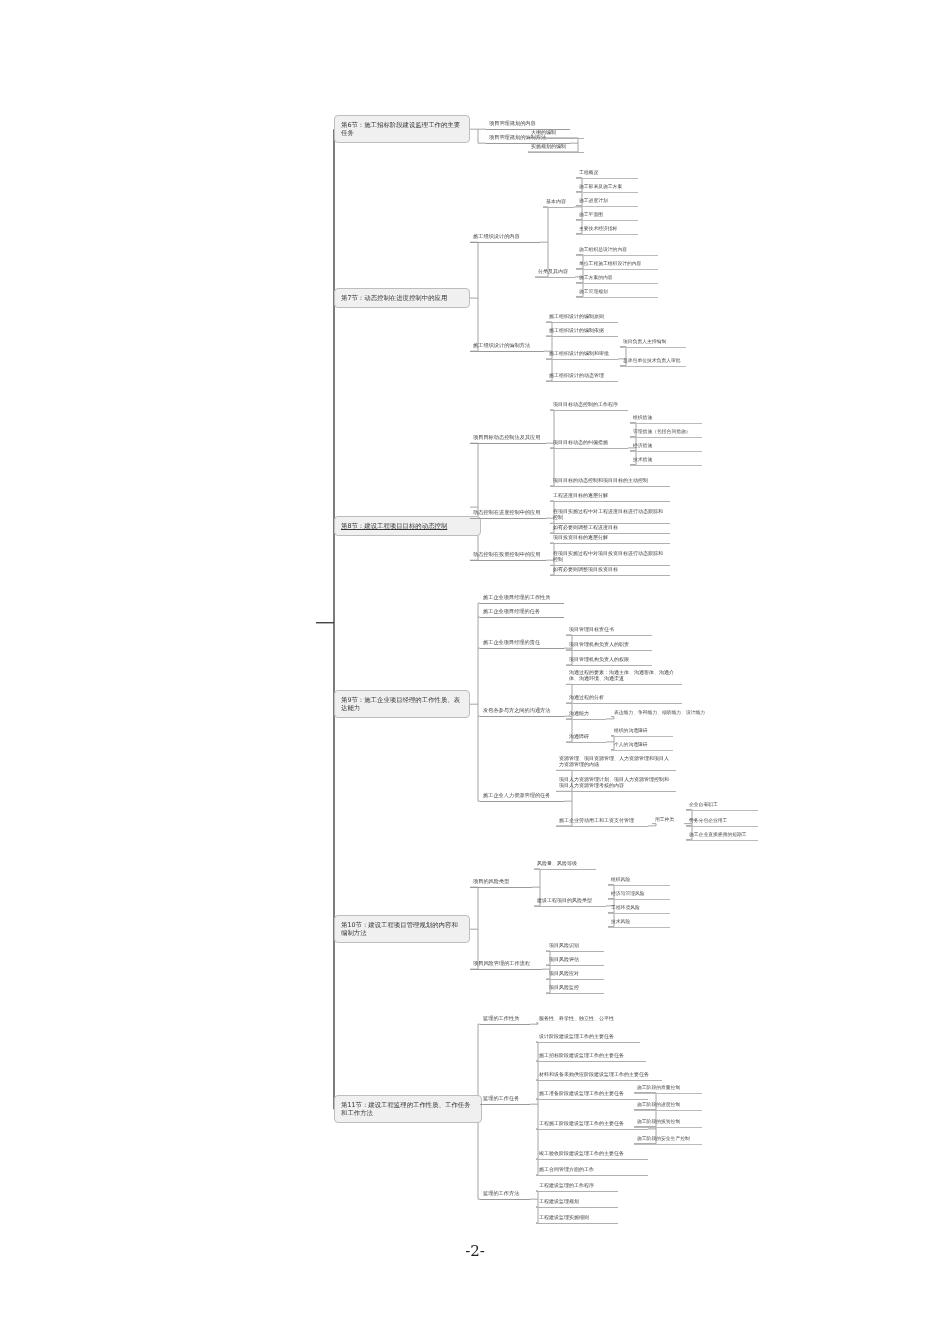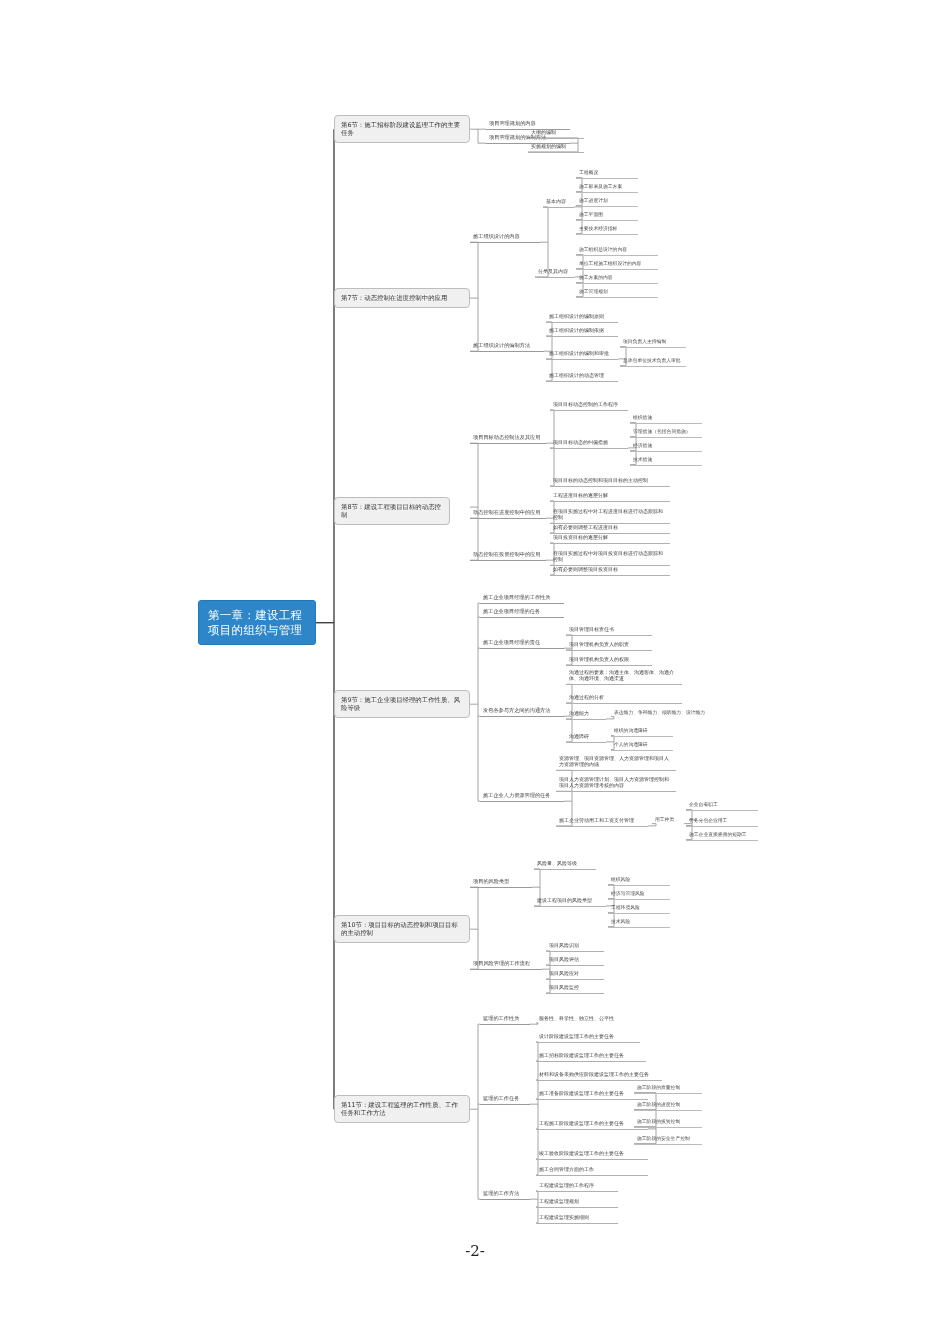--- a/index.html
+++ b/index.html
@@ -235,22 +235,20 @@
       <path d="M 656 1109.625 L 634 1109.625" stroke="#9a9a9a" stroke-width="0.9" fill="none"></path>
       <path d="M 656 1126.625 L 634 1126.625" stroke="#9a9a9a" stroke-width="0.9" fill="none"></path>
       <path d="M 656 1143.625 L 634 1143.625" stroke="#9a9a9a" stroke-width="0.9" fill="none"></path>
       <path d="M 530 1199.15625 L 538 1199.15625" stroke="#9a9a9a" stroke-width="0.9" fill="none"></path>
       <path d="M 538 1190.890625 L 538 1222.890625" stroke="#9a9a9a" stroke-width="0.9" fill="none"></path>
       <path d="M 538 1190.890625 L 536 1190.890625" stroke="#9a9a9a" stroke-width="0.9" fill="none"></path>
       <path d="M 538 1206.890625 L 536 1206.890625" stroke="#9a9a9a" stroke-width="0.9" fill="none"></path>
       <path d="M 538 1222.890625 L 536 1222.890625" stroke="#9a9a9a" stroke-width="0.9" fill="none"></path>
     </svg>
 
-  <div class="node root" style="left:198px; top:600px; width:118px;">第一章：建设工程
-项目的组织与管理</div>
 
   <div class="node lvl1" style="left:334px; top:115px; width:136px;">第6节：施工招标阶段建设监理工作的主要任务</div>
 
   <div class="node lvl2" style="left:486px; top:118px; width:84px;">项目管理规划的内容</div>
   <div class="node lvl2" style="left:486px; top:132px; width:84px;">项目管理规划的编制方法</div>
 
   <div class="node lvl3" style="left:528px; top:127px; width:56px;">大纲的编制</div>
   <div class="node lvl3" style="left:528px; top:141px; width:56px;">实施规划的编制</div>
 
   <div class="node lvl1" style="left:334px; top:288px; width:136px;">第7节：动态控制在进度控制中的应用</div>
@@ -272,21 +270,21 @@
   <div class="node lvl4" style="left:576px; top:287px; width:82px;">施工管理规划</div>
 
   <div class="node lvl3" style="left:546px; top:311px; width:72px;">施工组织设计的编制原则</div>
   <div class="node lvl3" style="left:546px; top:325px; width:72px;">施工组织设计的编制依据</div>
   <div class="node lvl3" style="left:546px; top:348px; width:72px;">施工组织设计的编制和审批</div>
   <div class="node lvl3" style="left:546px; top:370px; width:72px;">施工组织设计的动态管理</div>
 
   <div class="node lvl4" style="left:620px; top:337px; width:66px;">项目负责人主持编制</div>
   <div class="node lvl4" style="left:620px; top:356px; width:66px;">总承包单位技术负责人审批</div>
 
-  <div class="node lvl1" style="left:334px; top:497px; width:116px;">第8节：建设工程项目目标的动态控制</div>
+  <div class="node lvl1" style="left:334px; top:516px; width:147px;text-decoration:underline;">第8节：建设工程项目目标的动态控制</div>
 
   <div class="node lvl2" style="left:470px; top:432px; width:76px;">项目目标动态控制法及其应用</div>
   <div class="node lvl2" style="left:470px; top:507px; width:76px;">动态控制在进度控制中的应用</div>
   <div class="node lvl2" style="left:470px; top:549px; width:76px;">动态控制在投资控制中的应用</div>
 
   <div class="node lvl3" style="left:550px; top:399px; width:78px;">项目目标动态控制的工作程序</div>
   <div class="node lvl3" style="left:550px; top:437px; width:78px;">项目目标动态的纠偏措施</div>
   <div class="node lvl3" style="left:550px; top:475px; width:120px;">项目目标的动态控制和项目目标的主动控制</div>
 
   <div class="node lvl4" style="left:630px; top:413px; width:72px;">组织措施</div>
@@ -295,21 +293,21 @@
   <div class="node lvl4" style="left:630px; top:455px; width:72px;">技术措施</div>
 
   <div class="node lvl3" style="left:550px; top:490px; width:120px;">工程进度目标的逐层分解</div>
   <div class="node lvl3" style="left:550px; top:506px; width:120px;">在项目实施过程中对工程进度目标进行动态跟踪和控制</div>
   <div class="node lvl3" style="left:550px; top:522px; width:120px;">如有必要则调整工程进度目标</div>
 
   <div class="node lvl3" style="left:550px; top:532px; width:120px;">项目投资目标的逐层分解</div>
   <div class="node lvl3" style="left:550px; top:548px; width:120px;">在项目实施过程中对项目投资目标进行动态跟踪和控制</div>
   <div class="node lvl3" style="left:550px; top:564px; width:120px;">如有必要则调整项目投资目标</div>
 
-  <div class="node lvl1" style="left:334px; top:690px; width:136px;">第9节：施工企业项目经理的工作性质、风险等级</div>
+  <div class="node lvl1" style="left:334px; top:690px; width:136px;">第9节：施工企业项目经理的工作性质、表达能力</div>
 
   <div class="node lvl2" style="left:480px; top:592px; width:84px;">施工企业项目经理的工作性质</div>
   <div class="node lvl2" style="left:480px; top:606px; width:84px;">施工企业项目经理的任务</div>
   <div class="node lvl2" style="left:480px; top:637px; width:84px;">施工企业项目经理的责任</div>
   <div class="node lvl2" style="left:480px; top:705px; width:84px;">发包各参与方之间的沟通方法</div>
   <div class="node lvl2" style="left:480px; top:790px; width:84px;">施工企业人力资源管理的任务</div>
 
   <div class="node lvl3" style="left:566px; top:624px; width:86px;">项目管理目标责任书</div>
   <div class="node lvl3" style="left:566px; top:639px; width:86px;">项目管理机构负责人的职责</div>
   <div class="node lvl3" style="left:566px; top:654px; width:86px;">项目管理机构负责人的权限</div>
@@ -325,39 +323,39 @@
 
   <div class="node lvl3" style="left:556px; top:753px; width:120px;">资源管理、项目资源管理、人力资源管理和项目人力资源管理的内涵</div>
   <div class="node lvl3" style="left:556px; top:774px; width:120px;">项目人力资源管理计划、项目人力资源管理控制和项目人力资源管理考核的内容</div>
   <div class="node lvl3" style="left:556px; top:815px; width:92px;">施工企业劳动用工和工资支付管理</div>
 
   <div class="node lvl4 plain" style="left:652px; top:815px; width:32px;">用工种类</div>
   <div class="node lvl4" style="left:686px; top:800px; width:72px;">企业自有职工</div>
   <div class="node lvl4" style="left:686px; top:816px; width:72px;">劳务分包企业用工</div>
   <div class="node lvl4" style="left:686px; top:830px; width:72px;">施工企业直接雇佣的短期工</div>
 
-  <div class="node lvl1" style="left:334px; top:915px; width:136px;">第10节：项目目标的动态控制和项目目标的主动控制</div>
+  <div class="node lvl1" style="left:334px; top:915px; width:136px;">第10节：建设工程项目管理规划的内容和编制方法</div>
 
   <div class="node lvl2" style="left:470px; top:876px; width:62px;">项目的风险类型</div>
   <div class="node lvl2" style="left:470px; top:958px; width:72px;">项目风险管理的工作流程</div>
 
   <div class="node lvl3" style="left:534px; top:858px; width:62px;">风险量、风险等级</div>
   <div class="node lvl3" style="left:534px; top:895px; width:72px;">建设工程项目的风险类型</div>
 
   <div class="node lvl4" style="left:608px; top:875px; width:62px;">组织风险</div>
   <div class="node lvl4" style="left:608px; top:889px; width:62px;">经济与管理风险</div>
   <div class="node lvl4" style="left:608px; top:903px; width:62px;">工程环境风险</div>
   <div class="node lvl4" style="left:608px; top:917px; width:62px;">技术风险</div>
 
   <div class="node lvl3" style="left:546px; top:940px; width:58px;">项目风险识别</div>
   <div class="node lvl3" style="left:546px; top:954px; width:58px;">项目风险评估</div>
   <div class="node lvl3" style="left:546px; top:968px; width:58px;">项目风险应对</div>
   <div class="node lvl3" style="left:546px; top:982px; width:58px;">项目风险监控</div>
 
-  <div class="node lvl1" style="left:334px; top:1095px; width:136px;">第11节：建设工程监理的工作性质、工作任务和工作方法</div>
+  <div class="node lvl1" style="left:334px; top:1095px; width:148px;">第11节：建设工程监理的工作性质、工作任务和工作方法</div>
 
   <div class="node lvl2" style="left:480px; top:1013px; width:50px;">监理的工作性质</div>
   <div class="node lvl2" style="left:480px; top:1093px; width:50px;">监理的工作任务</div>
   <div class="node lvl2" style="left:480px; top:1188px; width:50px;">监理的工作方法</div>
 
   <div class="node lvl3 plain" style="left:536px; top:1013px; width:96px;">服务性、科学性、独立性、公平性</div>
 
   <div class="node lvl3" style="left:536px; top:1031px; width:104px;">设计阶段建设监理工作的主要任务</div>
   <div class="node lvl3" style="left:536px; top:1050px; width:110px;">施工招标阶段建设监理工作的主要任务</div>
   <div class="node lvl3" style="left:536px; top:1069px; width:126px;">材料和设备采购供应阶段建设监理工作的主要任务</div>

